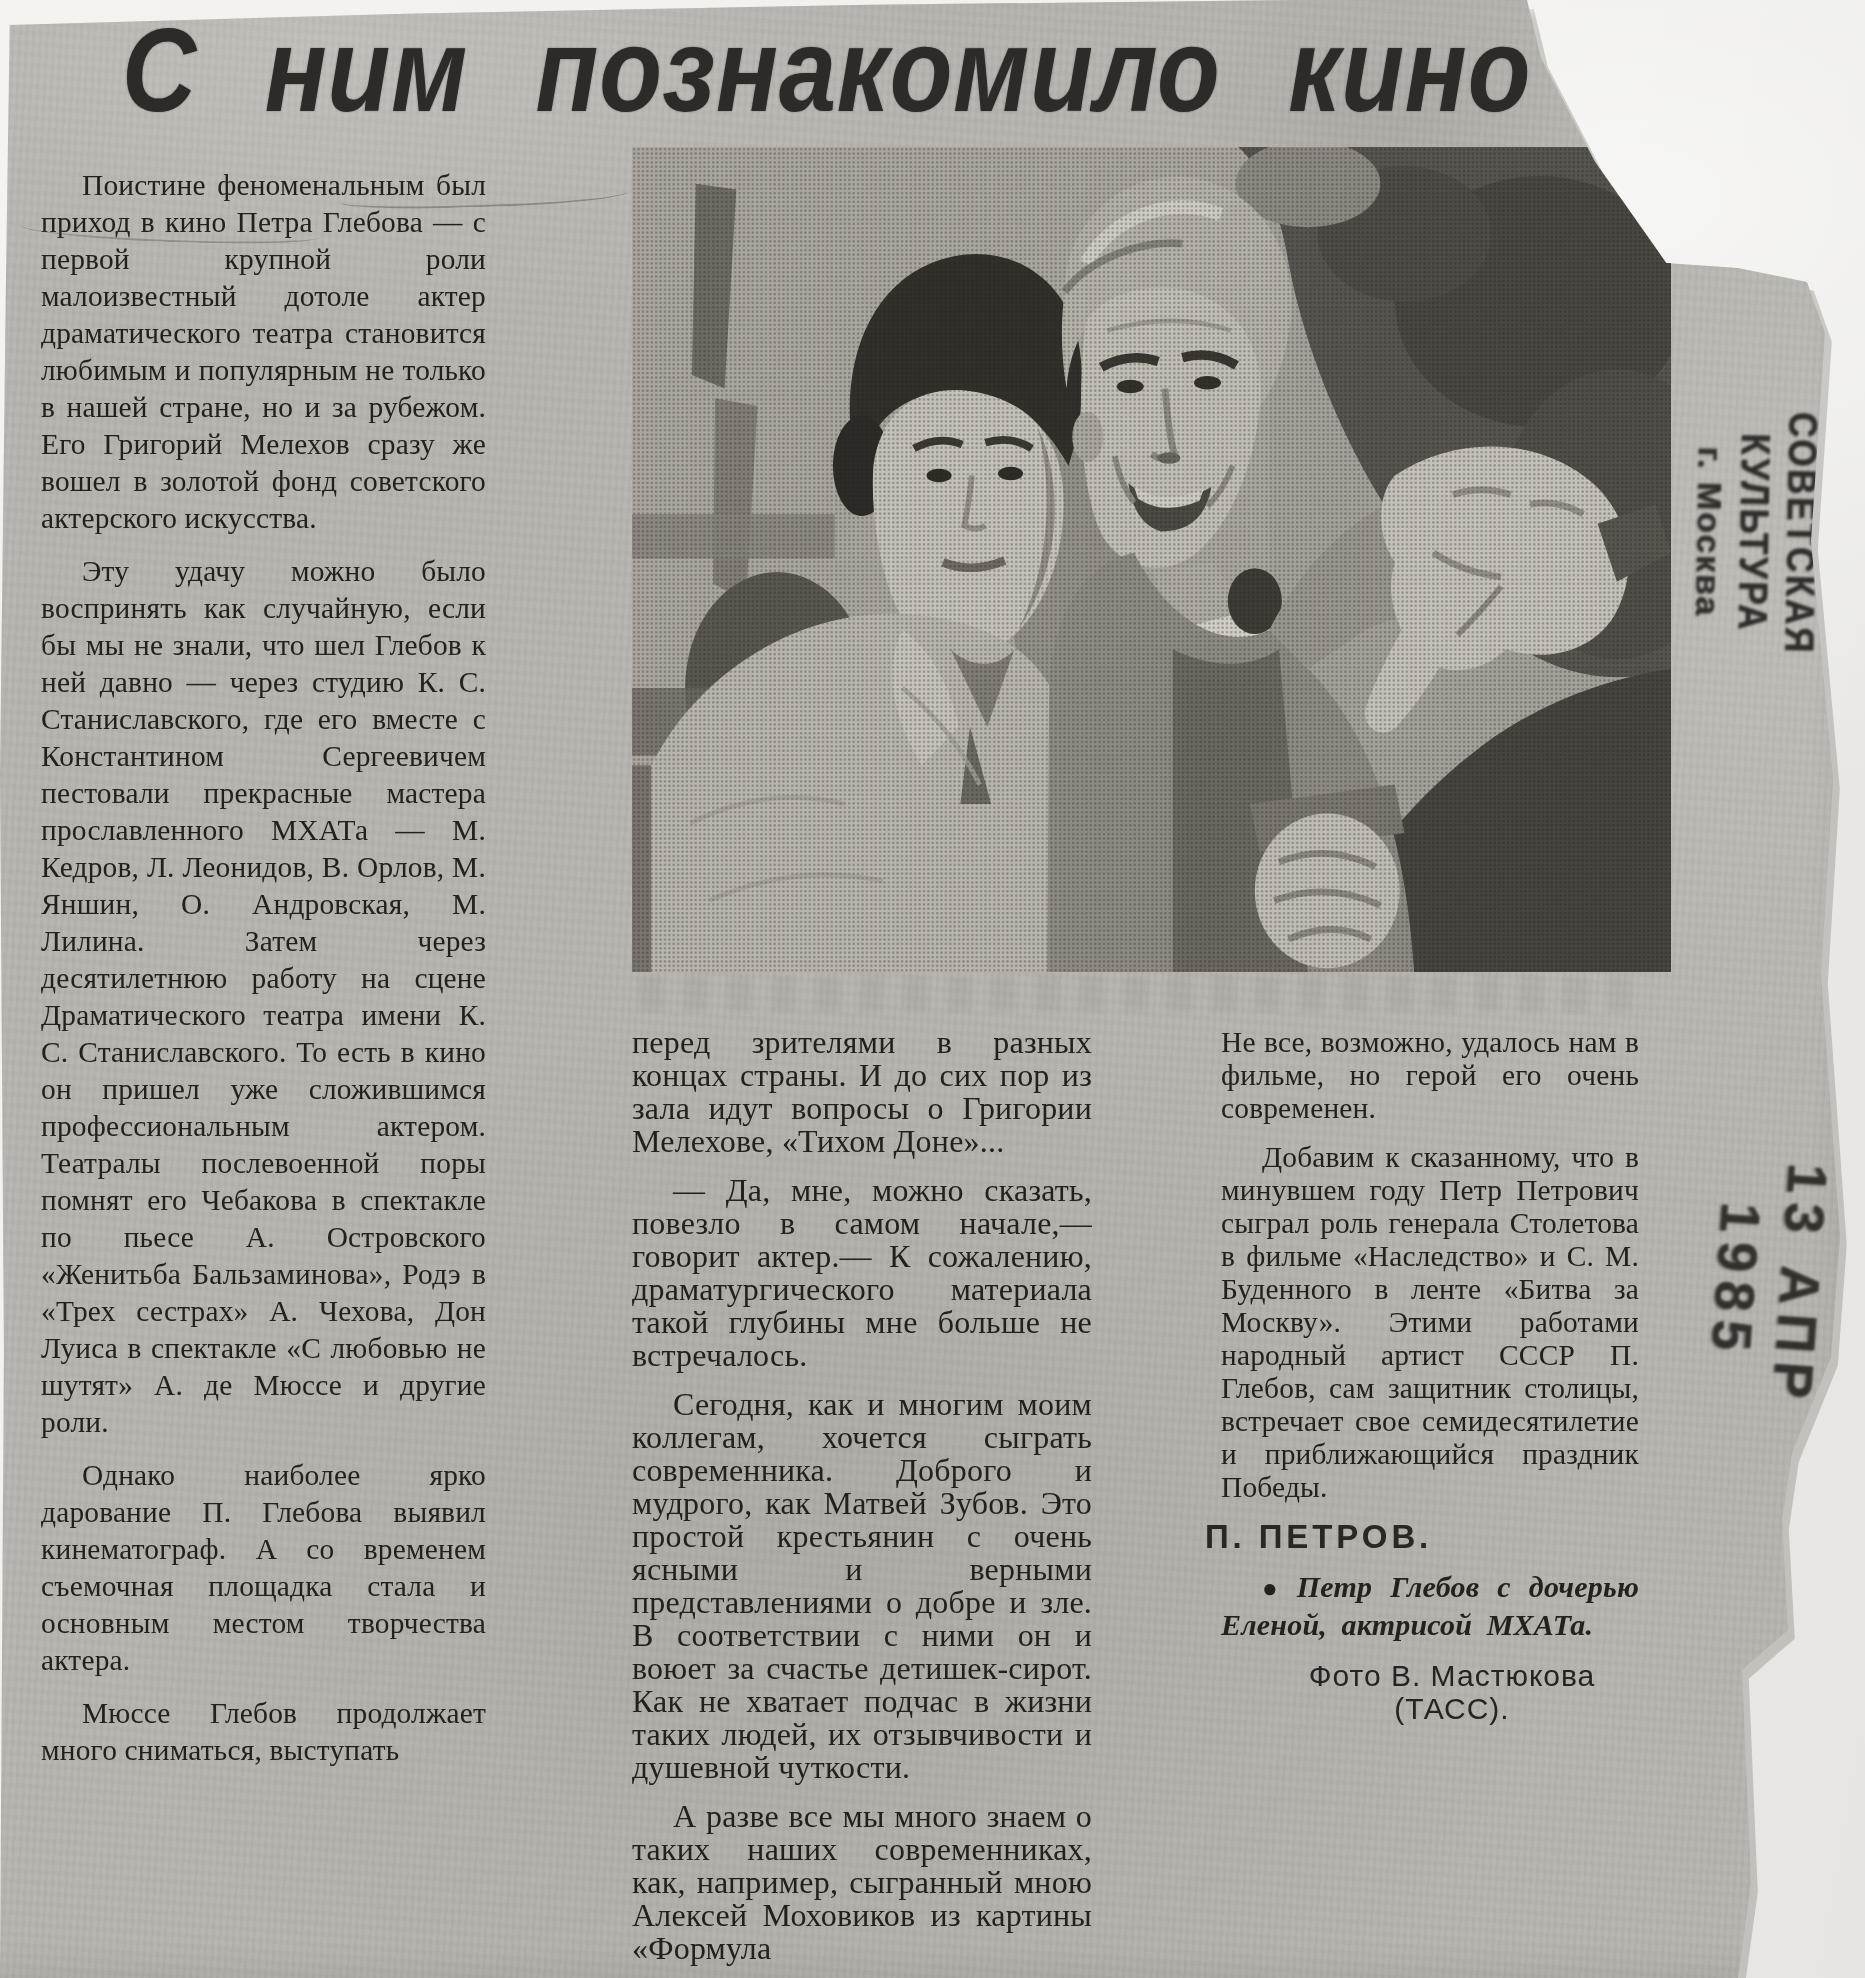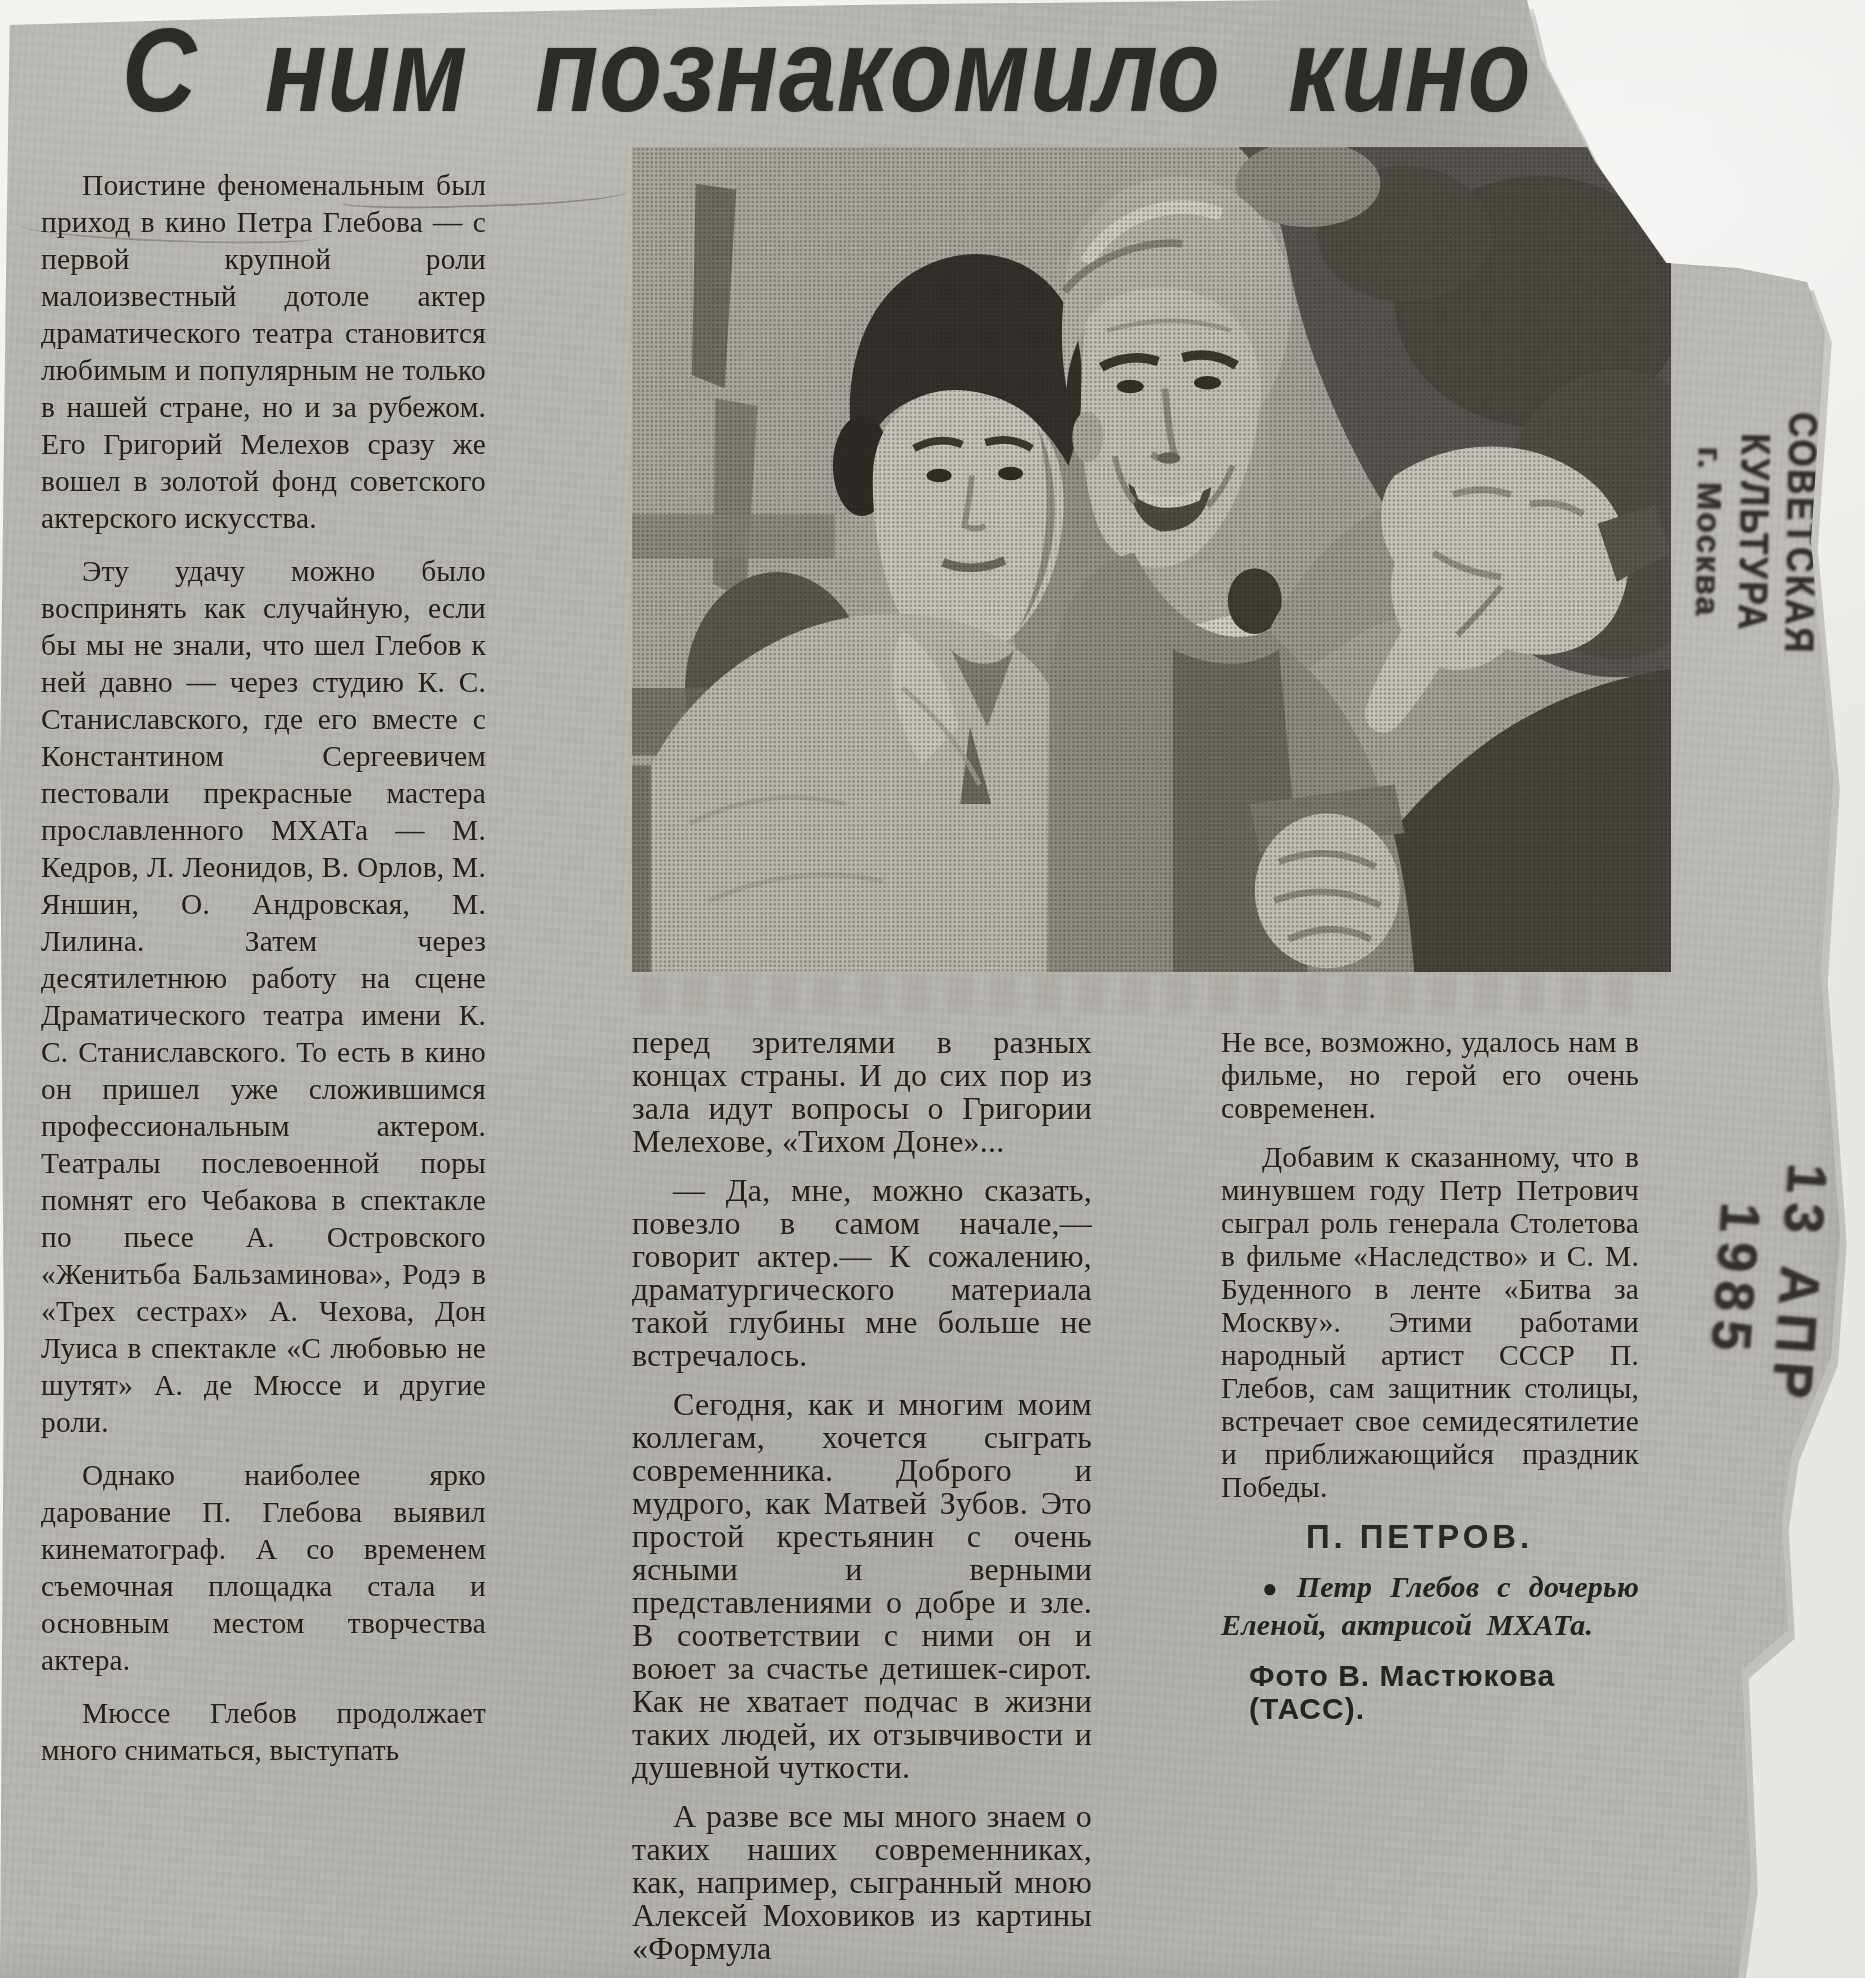--- a/index.html
+++ b/index.html
@@ -50,33 +50,33 @@
     transform:scaleX(.87);transform-origin:left top;
     text-shadow:0 0 1.9px rgba(43,41,37,.55);
   }
   .col{position:absolute;color:#232119;}
   .col p{margin:16px;text-align:justify;text-indent:41px;letter-spacing:0.2px;}
   #col1{left:25px;top:151px;width:477px;font-size:29.4px;line-height:37px;}
   #col2{left:616px;top:1010px;width:492px;font-size:32px;line-height:33px;}
   #col3{left:1205px;top:1010px;width:450px;font-size:29.4px;line-height:33px;}
   #col2 p:first-child,#col3 p:first-child{text-indent:0;}
   .byline{
-    margin-top:15.4px;padding-right:21px;text-align:center;
+    margin-top:15.4px;padding-right:21px;text-align:left;
     font-family:"Liberation Sans", sans-serif;font-weight:bold;
     font-size:33px;letter-spacing:3.9px;color:#2a2823;
   }
   .caption{
     margin-top:27px;font-style:italic;font-weight:bold;
     font-size:30px;line-height:36px;word-spacing:6.8px;
     text-align:justify;text-indent:52px;color:#24221d;
   }
   .caption .bullet{font-style:normal;font-size:26px;margin-right:15.4px;}
   .credit{
-    margin-top:15px;padding-left:44px;
-    font-family:"Liberation Sans", sans-serif;font-weight:bold;
+    margin-top:15px;padding-left:44px;text-align:center;
+    font-family:"Liberation Sans", sans-serif;font-weight:normal;
     font-size:30px;letter-spacing:1px;color:#262420;
   }
   #photo{
     position:absolute;left:632px;top:147px;width:1039px;height:825px;
     background:#a5a19a;overflow:hidden;
   }
   #photo svg{position:absolute;inset:0;width:100%;height:100%;}
   #photo::after{
     content:"";position:absolute;inset:0;pointer-events:none;
     background-image:radial-gradient(circle, rgba(30,28,25,.30) 1.1px, transparent 1.4px);

